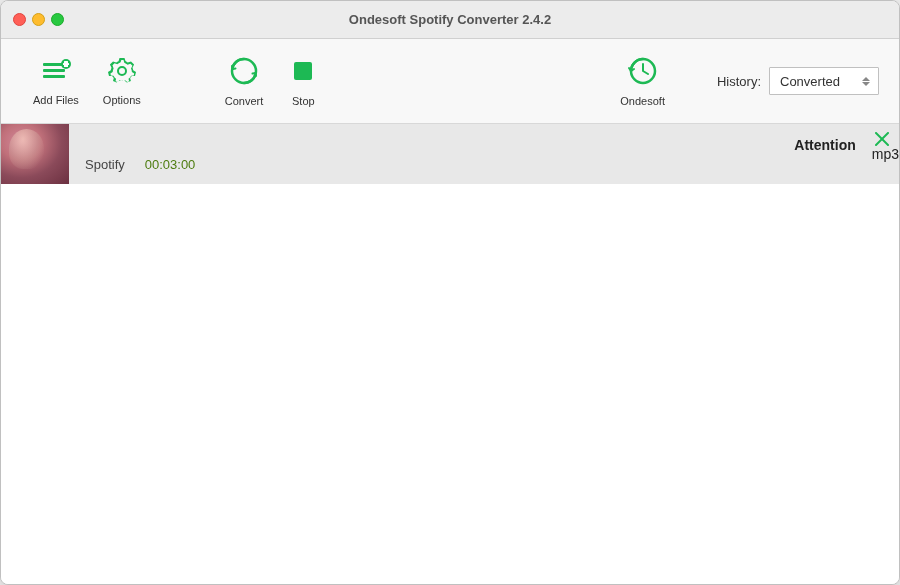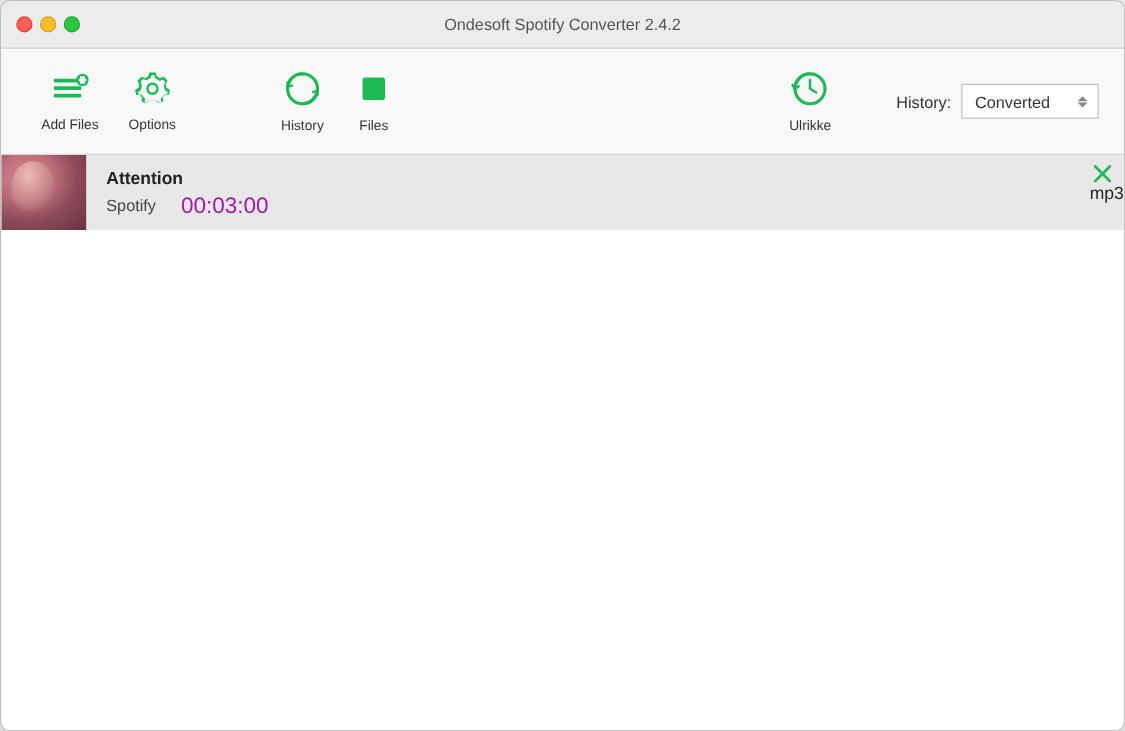--- a/index.html
+++ b/index.html
@@ -50,21 +50,21 @@
       border-radius: 50%;
     }
 
     .tl-close { background: #ff5f57; border: 1px solid #e0443e; }
     .tl-minimize { background: #febc2e; border: 1px solid #d4a017; }
     .tl-maximize { background: #28c840; border: 1px solid #1aab29; }
 
     .title-text {
       font-size: 13px;
       color: #555;
-      font-weight: 400;
+      font-weight: 700;
     }
 
     
     .toolbar {
       height: 85px;
       background: #f8f8f8;
       border-bottom: 1px solid #d8d8d8;
       display: flex;
       align-items: center;
       padding: 0 20px;
@@ -186,36 +186,37 @@
       background: radial-gradient(ellipse at 40% 25%, rgba(255,220,200,0.6) 0%, rgba(210,170,160,0.4) 50%, transparent 80%);
       border-radius: 50% 50% 40% 40%;
     }
 
     .track-info {
       padding: 6px 16px;
       flex: 1;
       display: flex;
       flex-direction: column;
       gap: 4px;
+      text-align: right;
     }
 
     .track-title {
       font-size: 14px;
       font-weight: 600;
       color: #222;
     }
 
     .track-artist {
       font-size: 13px;
       color: #444;
     }
 
     .track-duration {
-      font-size: 18px;
-      color: #a21caf;
+      font-size: 13px;
+      color: #4d7c0f;
       margin-left: 20px;
     }
 
     .track-format {
       font-size: 14px;
       color: #222;
       font-weight: 500;
     }
 
     .track-artist-row {
@@ -292,40 +293,40 @@
     <div style="width: 60px;"></div>
 
     <div class="toolbar-item-group">
       <svg class="icon" width="32" height="32" viewBox="0 0 32 32">
         <path d="M16 4C9.4 4 4 9.4 4 16s5.4 12 12 12 12-5.4 12-12S22.6 4 16 4z" fill="none" stroke="#1db954" stroke-width="2.5"></path>
         <path d="M16 4 C10 4 5 8 4.5 14" fill="none" stroke="#1db954" stroke-width="2.5" stroke-linecap="round"></path>
         <path d="M4 11 l0.5 3 l3-0.5" fill="none" stroke="#1db954" stroke-width="2" stroke-linecap="round"></path>
         <path d="M16 28 C22 28 27 24 27.5 18" fill="none" stroke="#1db954" stroke-width="2.5" stroke-linecap="round"></path>
         <path d="M28 21 l-0.5-3 l-3 0.5" fill="none" stroke="#1db954" stroke-width="2" stroke-linecap="round"></path>
       </svg>
-      <span class="toolbar-label">History</span>
+      <span class="toolbar-label">Convert</span>
     </div>
 
     <div class="toolbar-item-group">
       <div style="width:32px;height:32px;display:flex;align-items:center;justify-content:center;">
         <div class="stop-icon"></div>
       </div>
-      <span class="toolbar-label">Files</span>
+      <span class="toolbar-label">Stop</span>
     </div>
 
     <div class="toolbar-spacer"></div>
 
     <div class="toolbar-item-group">
       <svg class="icon" width="32" height="32" viewBox="0 0 32 32">
         <path d="M16 4C9.4 4 4 9.4 4 16s5.4 12 12 12 12-5.4 12-12S22.6 4 16 4z" fill="none" stroke="#1db954" stroke-width="2.5"></path>
         <path d="M4 16 C4 9.4 9.4 4 16 4" fill="none" stroke="#1db954" stroke-width="2.5" stroke-linecap="round"></path>
         <path d="M2 13 l2 3 l3-2" fill="none" stroke="#1db954" stroke-width="2" stroke-linecap="round" stroke-linejoin="round"></path>
         <polyline points="16,9 16,16 21,19" fill="none" stroke="#1db954" stroke-width="2" stroke-linecap="round" stroke-linejoin="round"></polyline>
       </svg>
-      <span class="toolbar-label">Ulrikke</span>
+      <span class="toolbar-label">Ondesoft</span>
     </div>
 
     <div style="width: 40px;"></div>
 
     <div class="output-section">
       <span class="output-label">History:</span>
       <div class="output-dropdown">
         <span class="output-dropdown-text">Converted</span>
         <div class="output-dropdown-arrow">
           <div class="arrow-up"></div>

